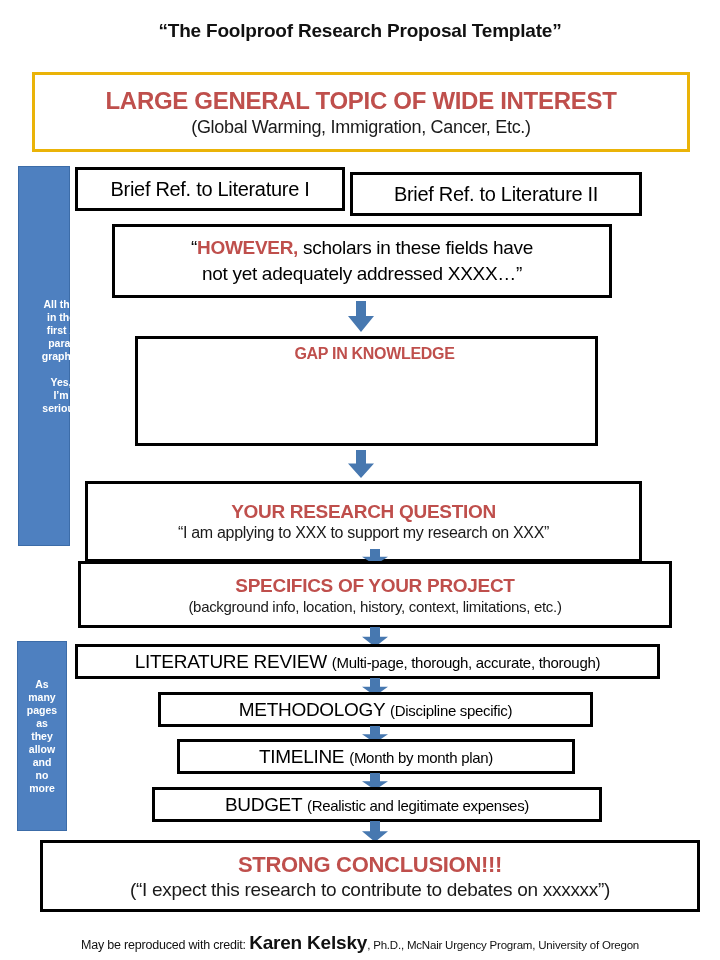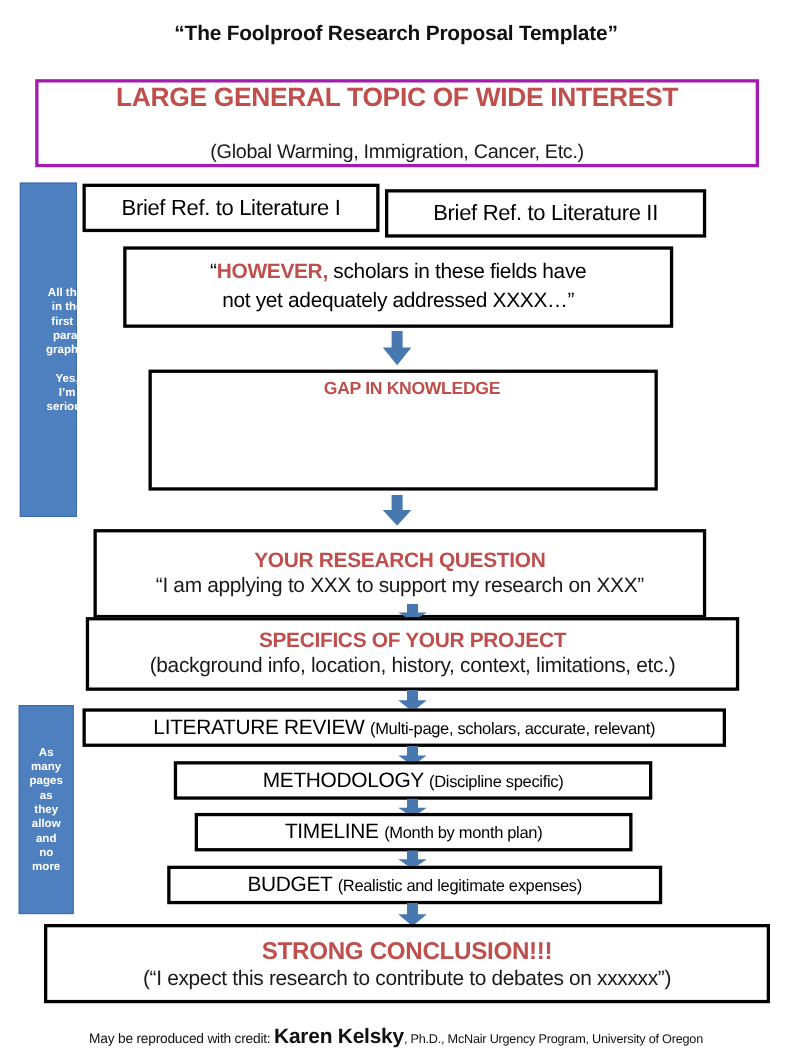--- a/index.html
+++ b/index.html
@@ -36,21 +36,21 @@
   
   .box {
     background: #ffffff;
     display: flex;
     flex-direction: column;
     justify-content: center;
     align-items: center;
     text-align: center;
   }
   .box.black { border: 3px solid #000000; }
-  .box.blue  { border: 3px solid #a21caf; justify-content: space-between; }
+  .box.blue  { border: 3px solid #eab308; }
 
   .hdr-red {
     color: #BF4F4C;
     font-weight: bold;
     letter-spacing: -0.3px;
   }
   .sub-line { color: #1a1a1a; letter-spacing: -0.3px; }
 
   
   .sidebar {
@@ -92,21 +92,21 @@
 
 <div class="canvas">
 
   <div class="abs" id="doc-title">“The Foolproof Research Proposal Template”</div>
 
   <div class="abs box blue" style="left:32px; top:72px; width:658px; height:80px;">
     <div class="hdr-red" style="font-size:24px;">LARGE GENERAL TOPIC OF WIDE INTEREST</div>
     <div class="sub-line" style="font-size:18px; margin-top:2px;">(Global Warming, Immigration, Cancer, Etc.)</div>
   </div>
 
-  <div class="abs sidebar" style="left:18px; top:166px; width:52px; height:304px;padding-left:36px;">
+  <div class="abs sidebar" style="left:18px; top:166px; width:52px; height:380px;padding-left:36px;">
     <span>All this
 in the
 first 2
 para-
 graphs!
 
 Yes,
 I’m
 serious</span>
   </div>
@@ -137,32 +137,32 @@
   </div>
 
   <div class="abs arrow" style="left:348px; top:450px; height:28px;">
     <svg viewBox="0 0 26 31" preserveAspectRatio="none">
       <polygon points="8,0 18,0 18,15 26,15 13,31 0,15 8,15" fill="#4778B0"></polygon>
     </svg>
   </div>
 
   <div class="abs box black" style="left:85px; top:481px; width:557px; height:81px;">
     <div class="hdr-red" style="font-size:19px;">YOUR RESEARCH QUESTION</div>
-    <div class="sub-line" style="font-size:19px; margin-top:1px;text-align:right;">“I am applying to XXX to support my research on XXX”</div>
+    <div class="sub-line" style="font-size:16px; margin-top:1px;text-align:right;">“I am applying to XXX to support my research on XXX”</div>
   </div>
 
   <div class="abs arrow" style="left:362px; top:549px; height:16px;">
     <svg viewBox="0 0 26 31" preserveAspectRatio="none">
       <polygon points="8,0 18,0 18,15 26,15 13,31 0,15 8,15" fill="#4778B0"></polygon>
     </svg>
   </div>
 
   <div class="abs box black" style="left:78px; top:561px; width:594px; height:67px;">
     <div class="hdr-red" style="font-size:19px;">SPECIFICS OF YOUR PROJECT</div>
-    <div class="sub-line" style="font-size:19px; margin-top:1px;">(background info, location, history, context, limitations, etc.)</div>
+    <div class="sub-line" style="font-size:15px; margin-top:1px;">(background info, location, history, context, limitations, etc.)</div>
   </div>
 
   <div class="abs arrow" style="left:362px; top:627px; height:20px;">
     <svg viewBox="0 0 26 31" preserveAspectRatio="none">
       <polygon points="8,0 18,0 18,15 26,15 13,31 0,15 8,15" fill="#4778B0"></polygon>
     </svg>
   </div>
 
   <div class="abs sidebar" style="left:17px; top:641px; width:50px; height:190px;justify-content:center;">
     <span>As
@@ -171,21 +171,21 @@
 as
 they
 allow
 and
 no
 more</span>
   </div>
 
   <div class="abs box black" style="left:75px; top:644px; width:585px; height:35px;">
     <div style="letter-spacing:-0.3px;">
-      <span style="font-size:19px;">LITERATURE REVIEW </span><span style="font-size:15px;">(Multi-page, scholars, accurate, relevant)</span>
+      <span style="font-size:19px;">LITERATURE REVIEW </span><span style="font-size:15px;">(Multi-page, thorough, accurate, thorough)</span>
     </div>
   </div>
 
   <div class="abs arrow" style="left:362px; top:678px; height:18px;">
     <svg viewBox="0 0 26 31" preserveAspectRatio="none">
       <polygon points="8,0 18,0 18,15 26,15 13,31 0,15 8,15" fill="#4778B0"></polygon>
     </svg>
   </div>
 
   <div class="abs box black" style="left:158px; top:692px; width:435px; height:35px;">

